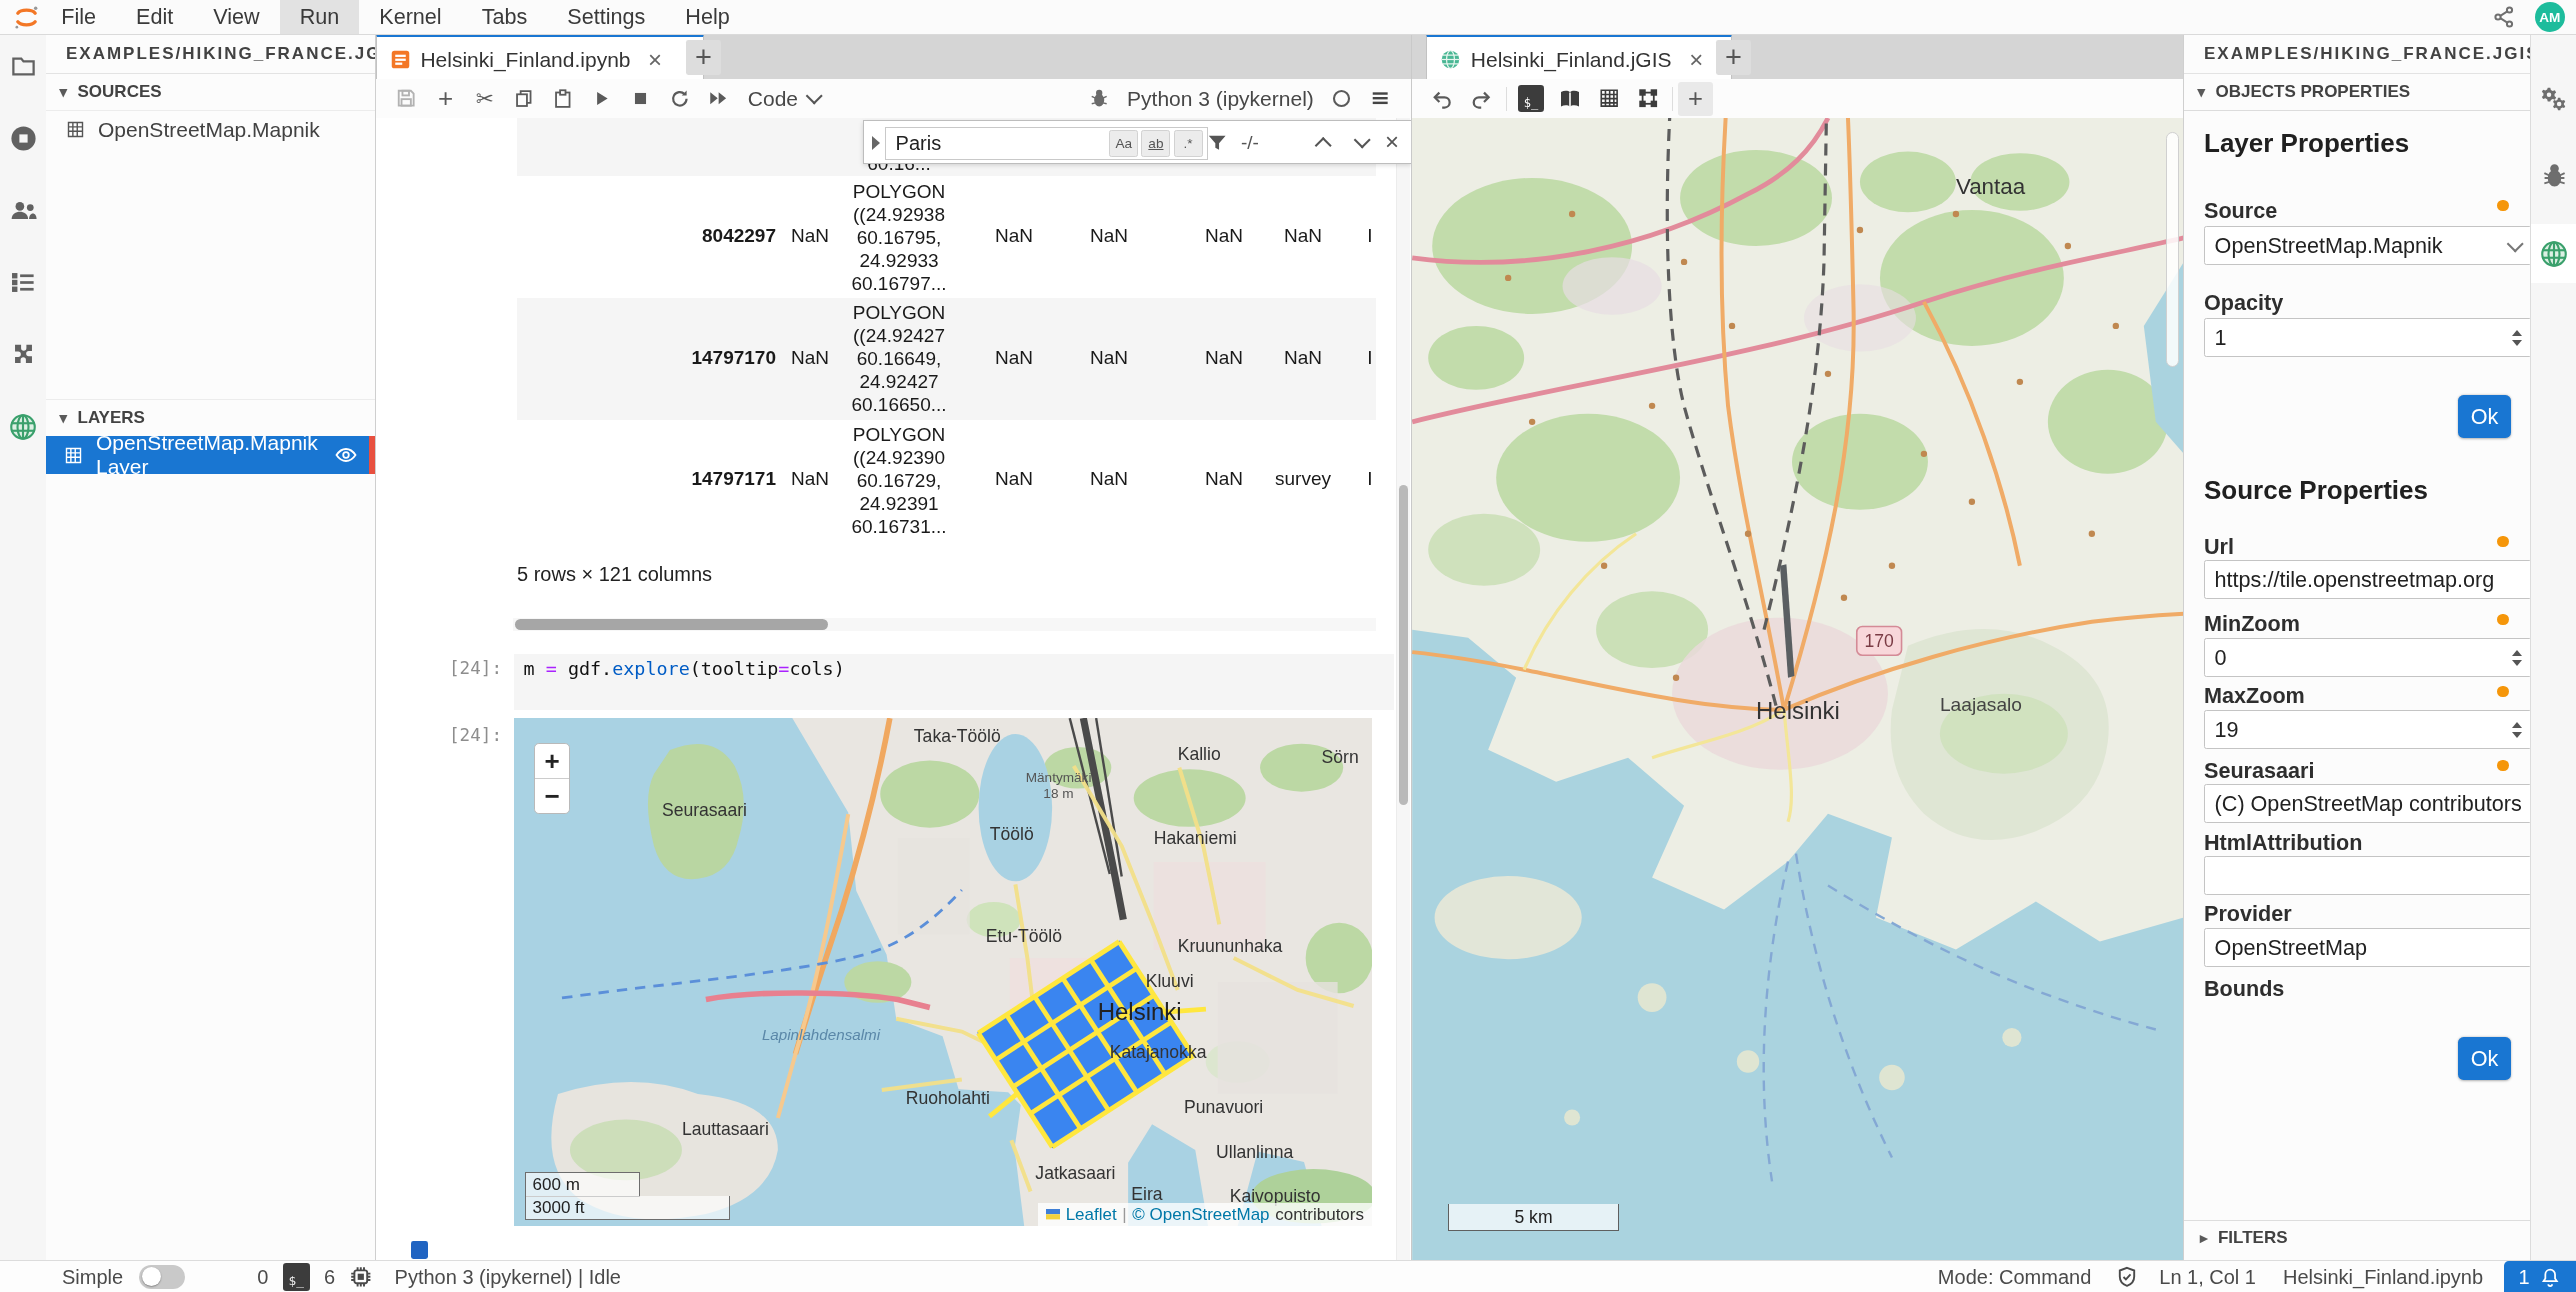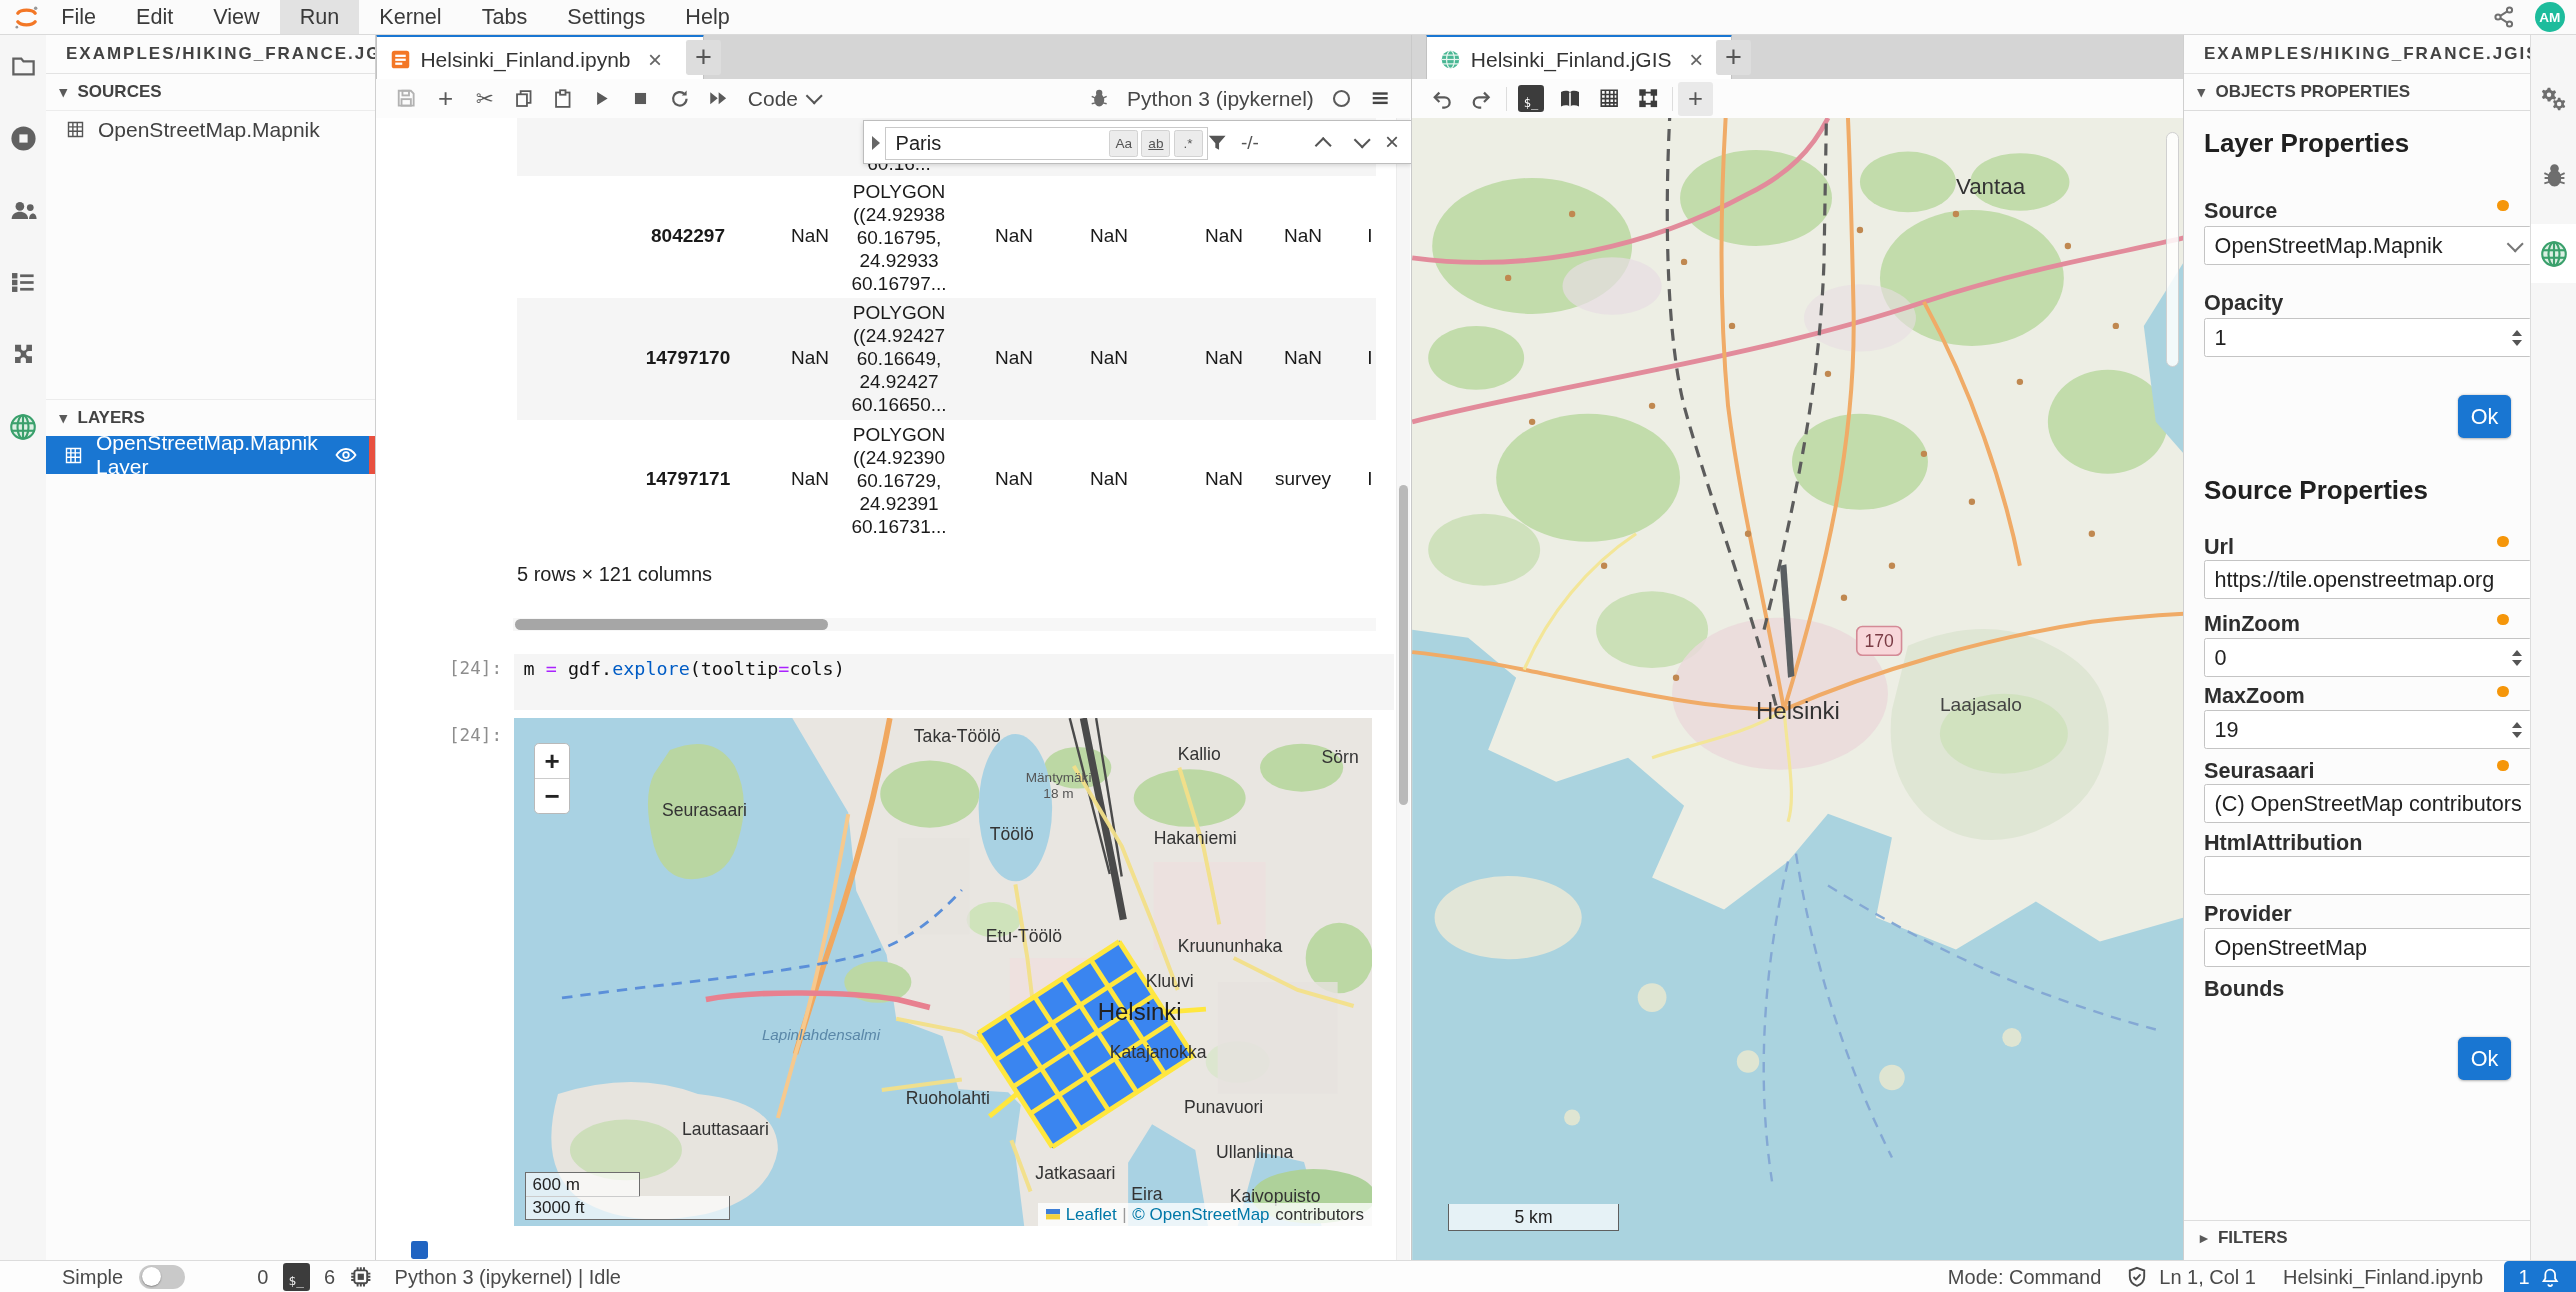--- a/index.html
+++ b/index.html
@@ -56,21 +56,21 @@
            display:flex;align-items:center;padding:0 11.2px}
   .ti{width:39px;height:34px;display:flex;align-items:center;justify-content:center;color:#5a5a5a}
   .tsep{width:0.8px;height:24px;background:#ddd;margin:0 4.8px}
 
   
   #nb{left:376px;width:1035px}
   #nb-content{position:absolute;top:84px;left:0;right:0;bottom:0;background:#fff;overflow:hidden}
   .band{position:absolute;left:141px;width:859px;background:#f5f5f5}
   .cell-txt{position:absolute;font-size:19px;color:#1a1a1a;text-align:center;transform:translateX(-50%)}
   .poly{white-space:pre-line;line-height:23px;width:136px}
-  .idx{position:absolute;font-size:19px;font-weight:700;text-align:center;width:176px}
+  .idx{position:absolute;font-size:19px;font-weight:700;text-align:right;width:176px}
   .nb-summary{position:absolute;left:141px;top:445px;font-size:20px;color:#222}
   .hscroll{position:absolute;left:137px;top:500px;width:863px;height:12.8px;background:#f7f7f7}
   .hthumb{position:absolute;left:1.6px;top:0.8px;width:313px;height:11.2px;background:#a6a6a6;border-radius:5.6px}
   .vscroll{position:absolute;right:0.8px;top:0;bottom:0;width:13.6px;background:#f6f6f6;border-left:0.8px solid #ececec}
   .vthumb{position:absolute;left:2.4px;width:8.8px;background:#b9b9b9;border-radius:4.8px}
   .prompt{position:absolute;left:32px;width:94px;text-align:right;font-family:"DejaVu Sans Mono",monospace;
           font-size:17.6px;color:#8d8d8d}
   .codecell{position:absolute;left:138px;top:536px;width:861px;height:53px;background:#f5f5f5;
             font-family:"DejaVu Sans Mono",monospace;font-size:18.4px;line-height:25px;padding:1.6px 9.6px;color:#111;white-space:nowrap}
   .tok-op{color:#aa22ff}.tok-fn{color:#005cc5}.tok-kw{color:#008000;font-weight:700}.tok-str{color:#ba2121}
@@ -816,21 +816,21 @@
     </span>
     <span style="margin-left:21px">Python 3 (ipykernel) | Idle</span>
 
     <span style="margin-left:auto">Mode: Command</span>
     <span style="margin-left:24px">
       <svg width="24" height="24" viewBox="0 0 24 24" fill="none" stroke="#4a4a4a" stroke-width="1.9">
         <path d="M12 2.8l7.2 2.7v6c0 4.9-3 7.9-7.2 9.3-4.2-1.4-7.2-4.4-7.2-9.3v-6z"></path>
         <path d="M8.5 12l2.4 2.4 4.6-5"></path>
       </svg>
     </span>
-    <span style="margin-left:10px">Ln 1, Col 1</span>
+    <span style="margin-left:20px">Ln 1, Col 1</span>
     <span style="margin-left:27px;margin-right:21px">Helsinki_Finland.ipynb</span>
     <span class="notif">
       <span>1</span>
       <span>
         <svg width="22.4" height="22.4" viewBox="0 0 24 24" fill="none" stroke="#fff" stroke-width="1.9">
           <path d="M12 4a5.2 5.2 0 0 1 5.2 5.2v4.1l1.9 2.9H4.9l1.9-2.9V9.2A5.2 5.2 0 0 1 12 4z"></path>
           <path d="M10 19.5a2 2 0 0 0 4 0"></path>
         </svg>
       </span>
     </span>

